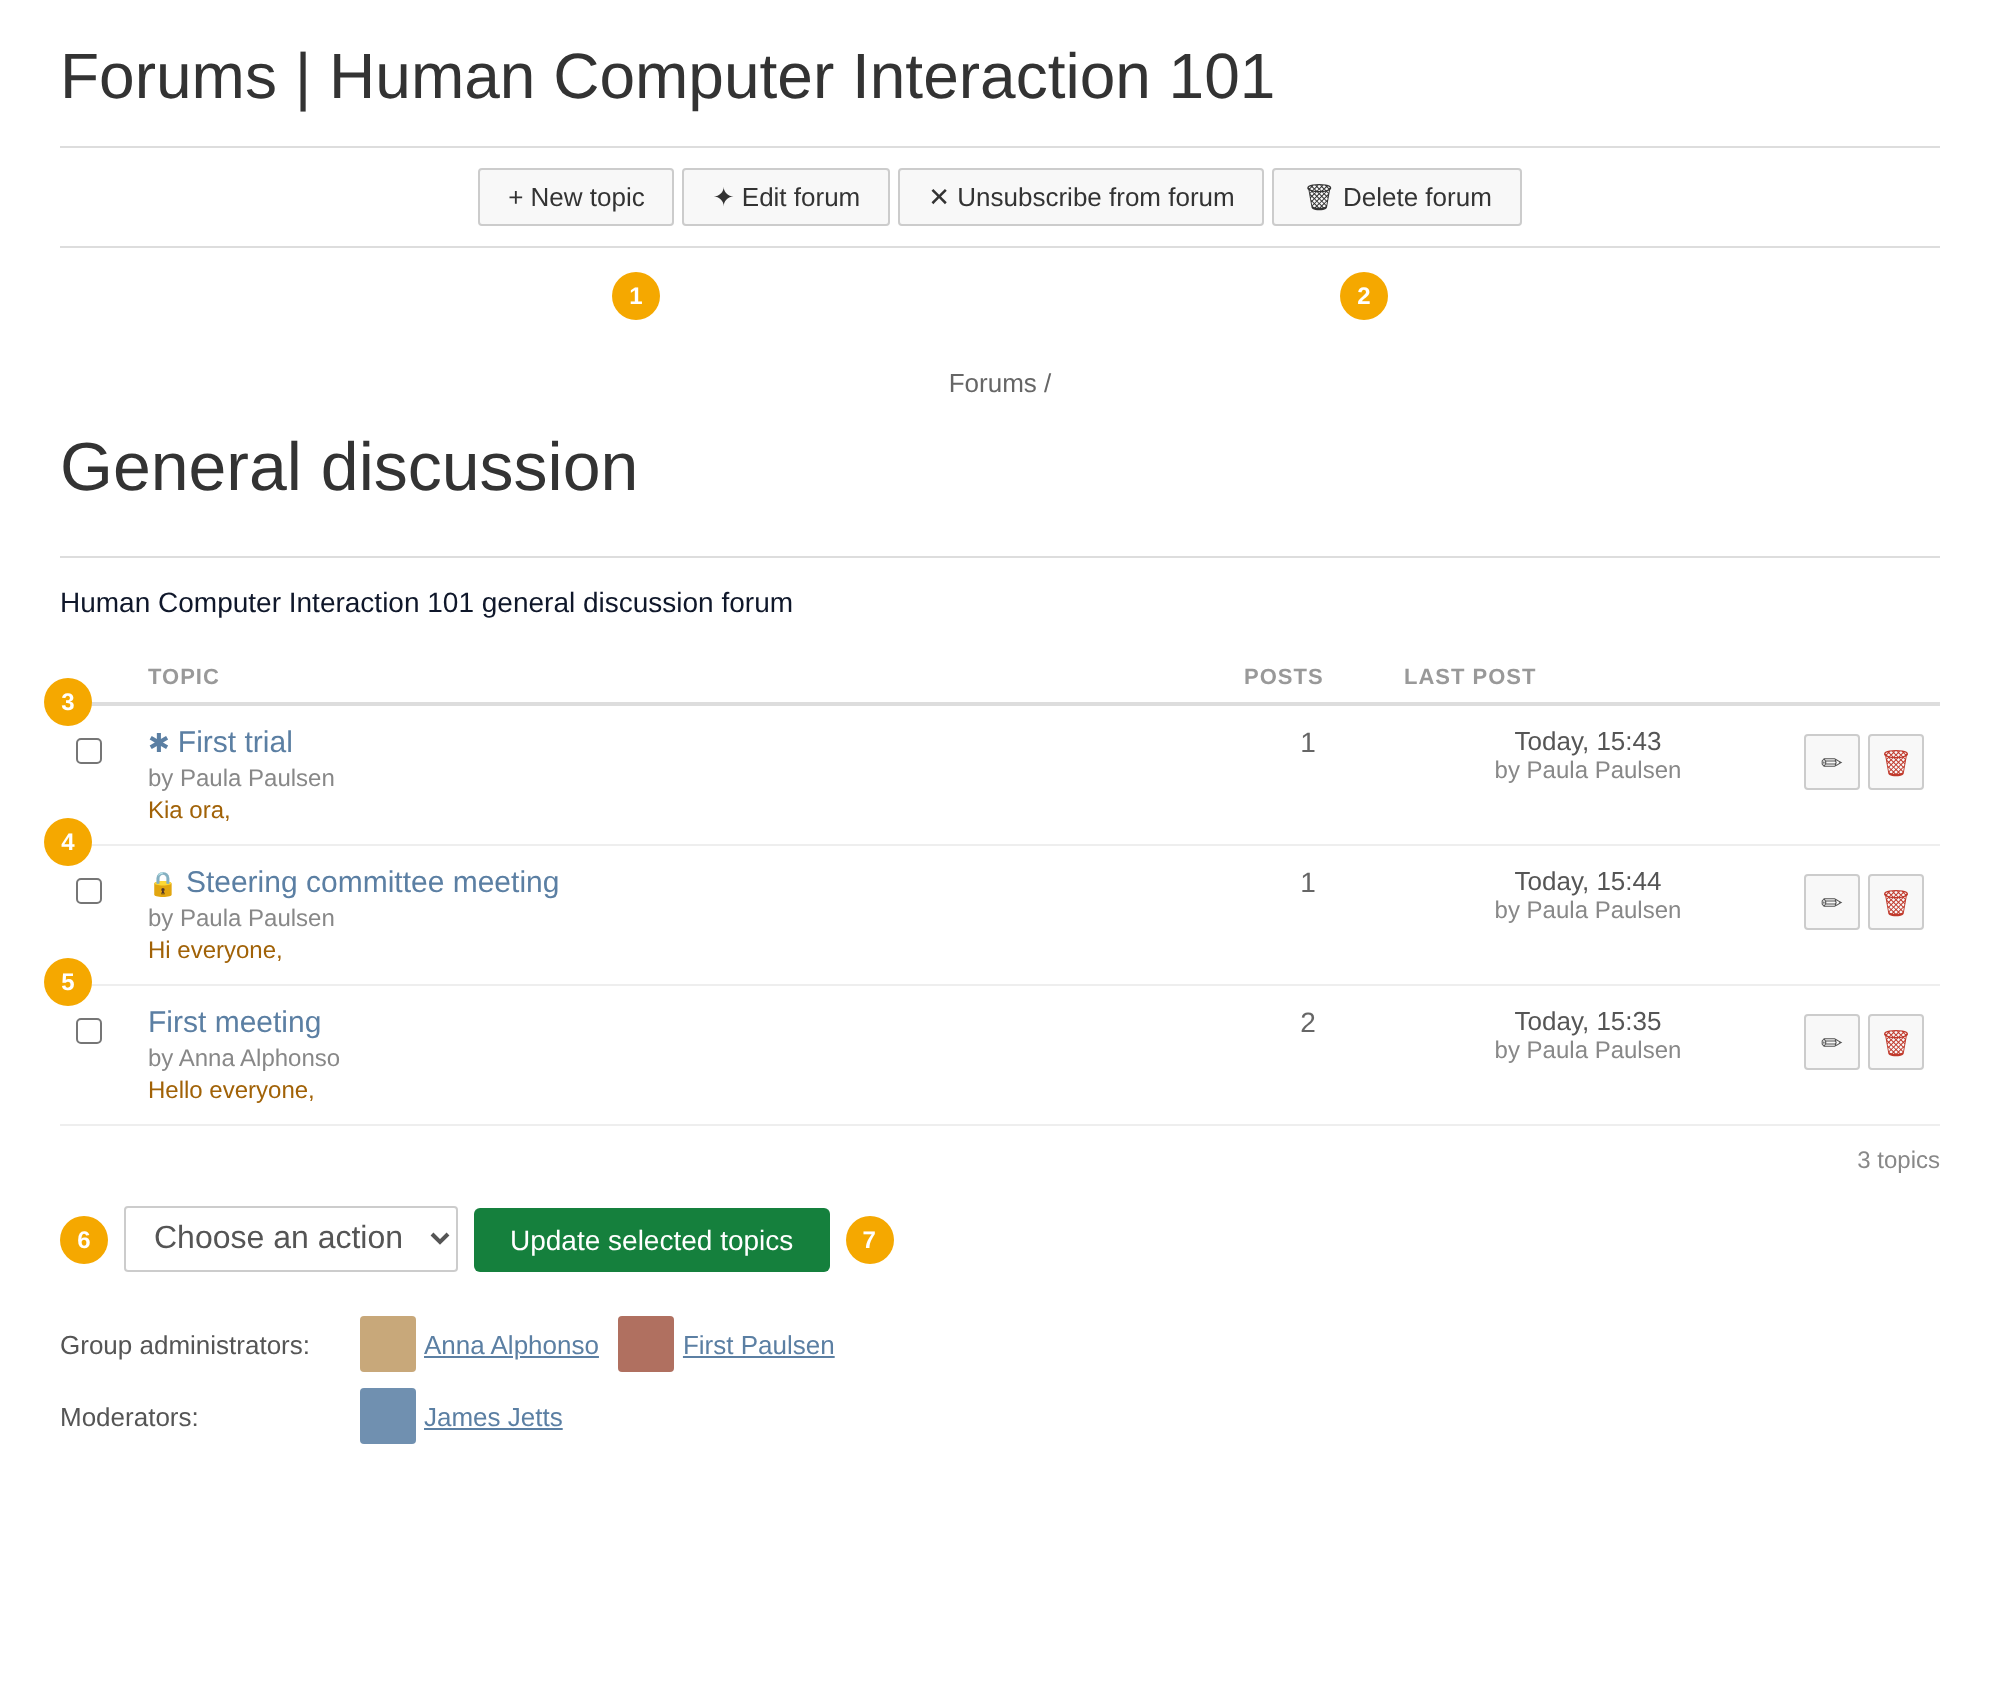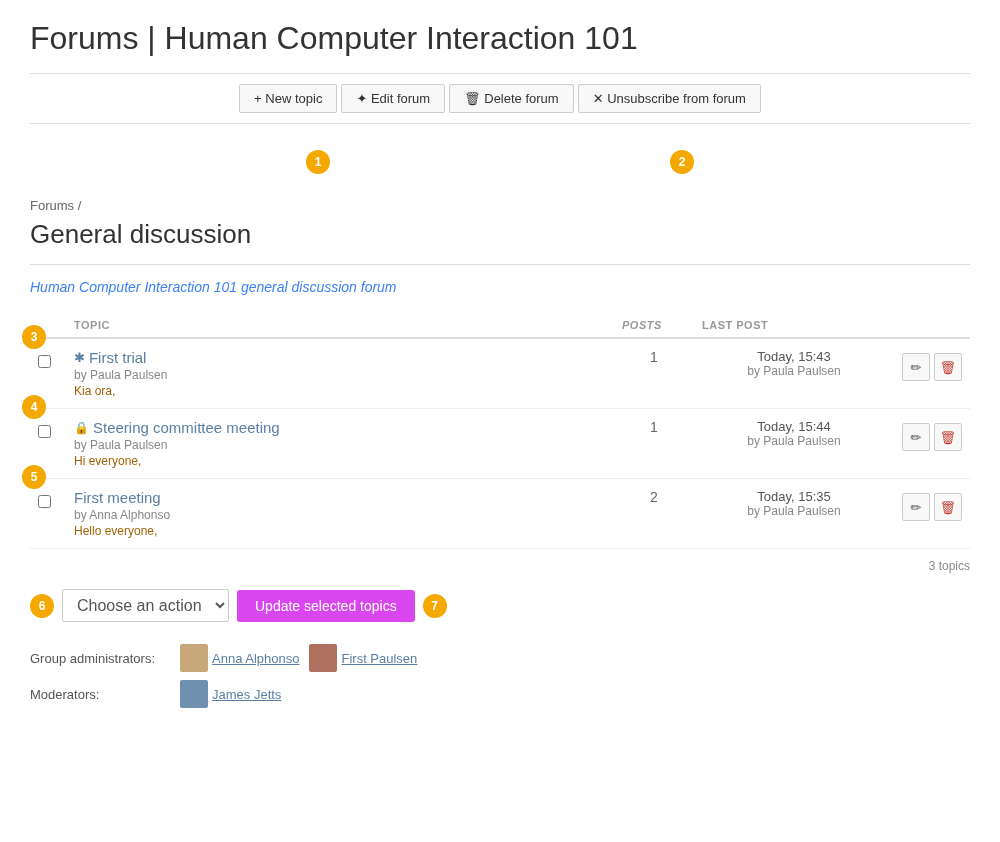--- a/index.html
+++ b/index.html
@@ -17,77 +17,77 @@
       color: #333;
       margin-bottom: 16px;
     }
     .toolbar {
       display: flex;
       justify-content: center;
       gap: 4px;
       padding: 10px 0;
       border-top: 1px solid #ddd;
       border-bottom: 1px solid #ddd;
-      margin-bottom: 26px;
+      margin-bottom: 12px;
       position: relative;
     }
     .toolbar-btn {
       display: inline-flex;
       align-items: center;
       gap: 5px;
       padding: 6px 14px;
       border: 1px solid #ccc;
       background: #f8f8f8;
       cursor: pointer;
       font-size: 13px;
       color: #333;
       border-radius: 2px;
     }
     .breadcrumb {
       font-size: 13px;
       color: #666;
-      margin-bottom: 6px;
+      margin-bottom: 16px;
+      text-align: center;
     }
     .breadcrumb a { color: #666; text-decoration: none; }
     .section-title {
-      font-size: 26px;
+      font-size: 34px;
       font-weight: normal;
       color: #333;
-      margin-bottom: 14px;
+      margin-bottom: 24px;
     }
     .divider {
       border: none;
       border-top: 1px solid #ddd;
       margin: 10px 0 14px;
     }
     .forum-description {
-      color: #3b82f6;
+      color: #0f172a;
       font-size: 14px;
       margin-bottom: 18px;
-      font-style: italic;
     }
     .topics-table {
       width: 100%;
       border-collapse: collapse;
     }
     .topics-table thead tr {
       border-bottom: 2px solid #ddd;
     }
     .topics-table thead th {
       text-align: left;
       font-size: 11px;
       font-weight: bold;
       color: #999;
       letter-spacing: 0.5px;
       padding: 6px 8px;
       margin-left: 16px;
     }
     .col-checkbox { width: 36px; }
     .col-topic { }
-    .col-posts { width: 80px; font-style: italic; }
+    .col-posts { width: 80px; }
     .col-lastpost { width: 200px; }
     .col-actions { width: 70px; }
     .topics-table tbody tr {
       border-bottom: 1px solid #eee;
     }
     .topics-table tbody td {
       padding: 10px 8px;
       vertical-align: top;
     }
     .topic-title {
@@ -171,21 +171,21 @@
       padding: 6px 10px;
       border: 1px solid #ccc;
       background: #fff;
       font-size: 16px;
       cursor: pointer;
       border-radius: 2px;
       color: #555;
     }
     .update-btn {
       padding: 8px 18px;
-      background: #d946ef;
+      background: #15803d;
       color: #fff;
       border: none;
       font-size: 14px;
       cursor: pointer;
       border-radius: 3px;
     }
     .admins-section {
       margin-top: 22px;
       font-size: 13px;
       color: #555;
@@ -250,22 +250,22 @@
   </style>
 </head>
 <body>
 
 <h1 class="page-title">Forums | Human Computer Interaction 101</h1>
 
 <div class="toolbar-wrapper">
   <div class="toolbar">
     <button class="toolbar-btn">+ New topic</button>
     <button class="toolbar-btn">✦ Edit forum</button>
+    <button class="toolbar-btn">✕ Unsubscribe from forum</button>
     <button class="toolbar-btn">🗑 Delete forum</button>
-    <button class="toolbar-btn">✕ Unsubscribe from forum</button>
   </div>
   <div style="display:flex; justify-content:center; gap: 340px; margin-top:4px;">
     <span class="number-badge">1</span>
     <span class="number-badge">2</span>
   </div>
 </div>
 
 <div class="breadcrumb">
   <a href="#">Forums</a><span> /</span>
 </div>

